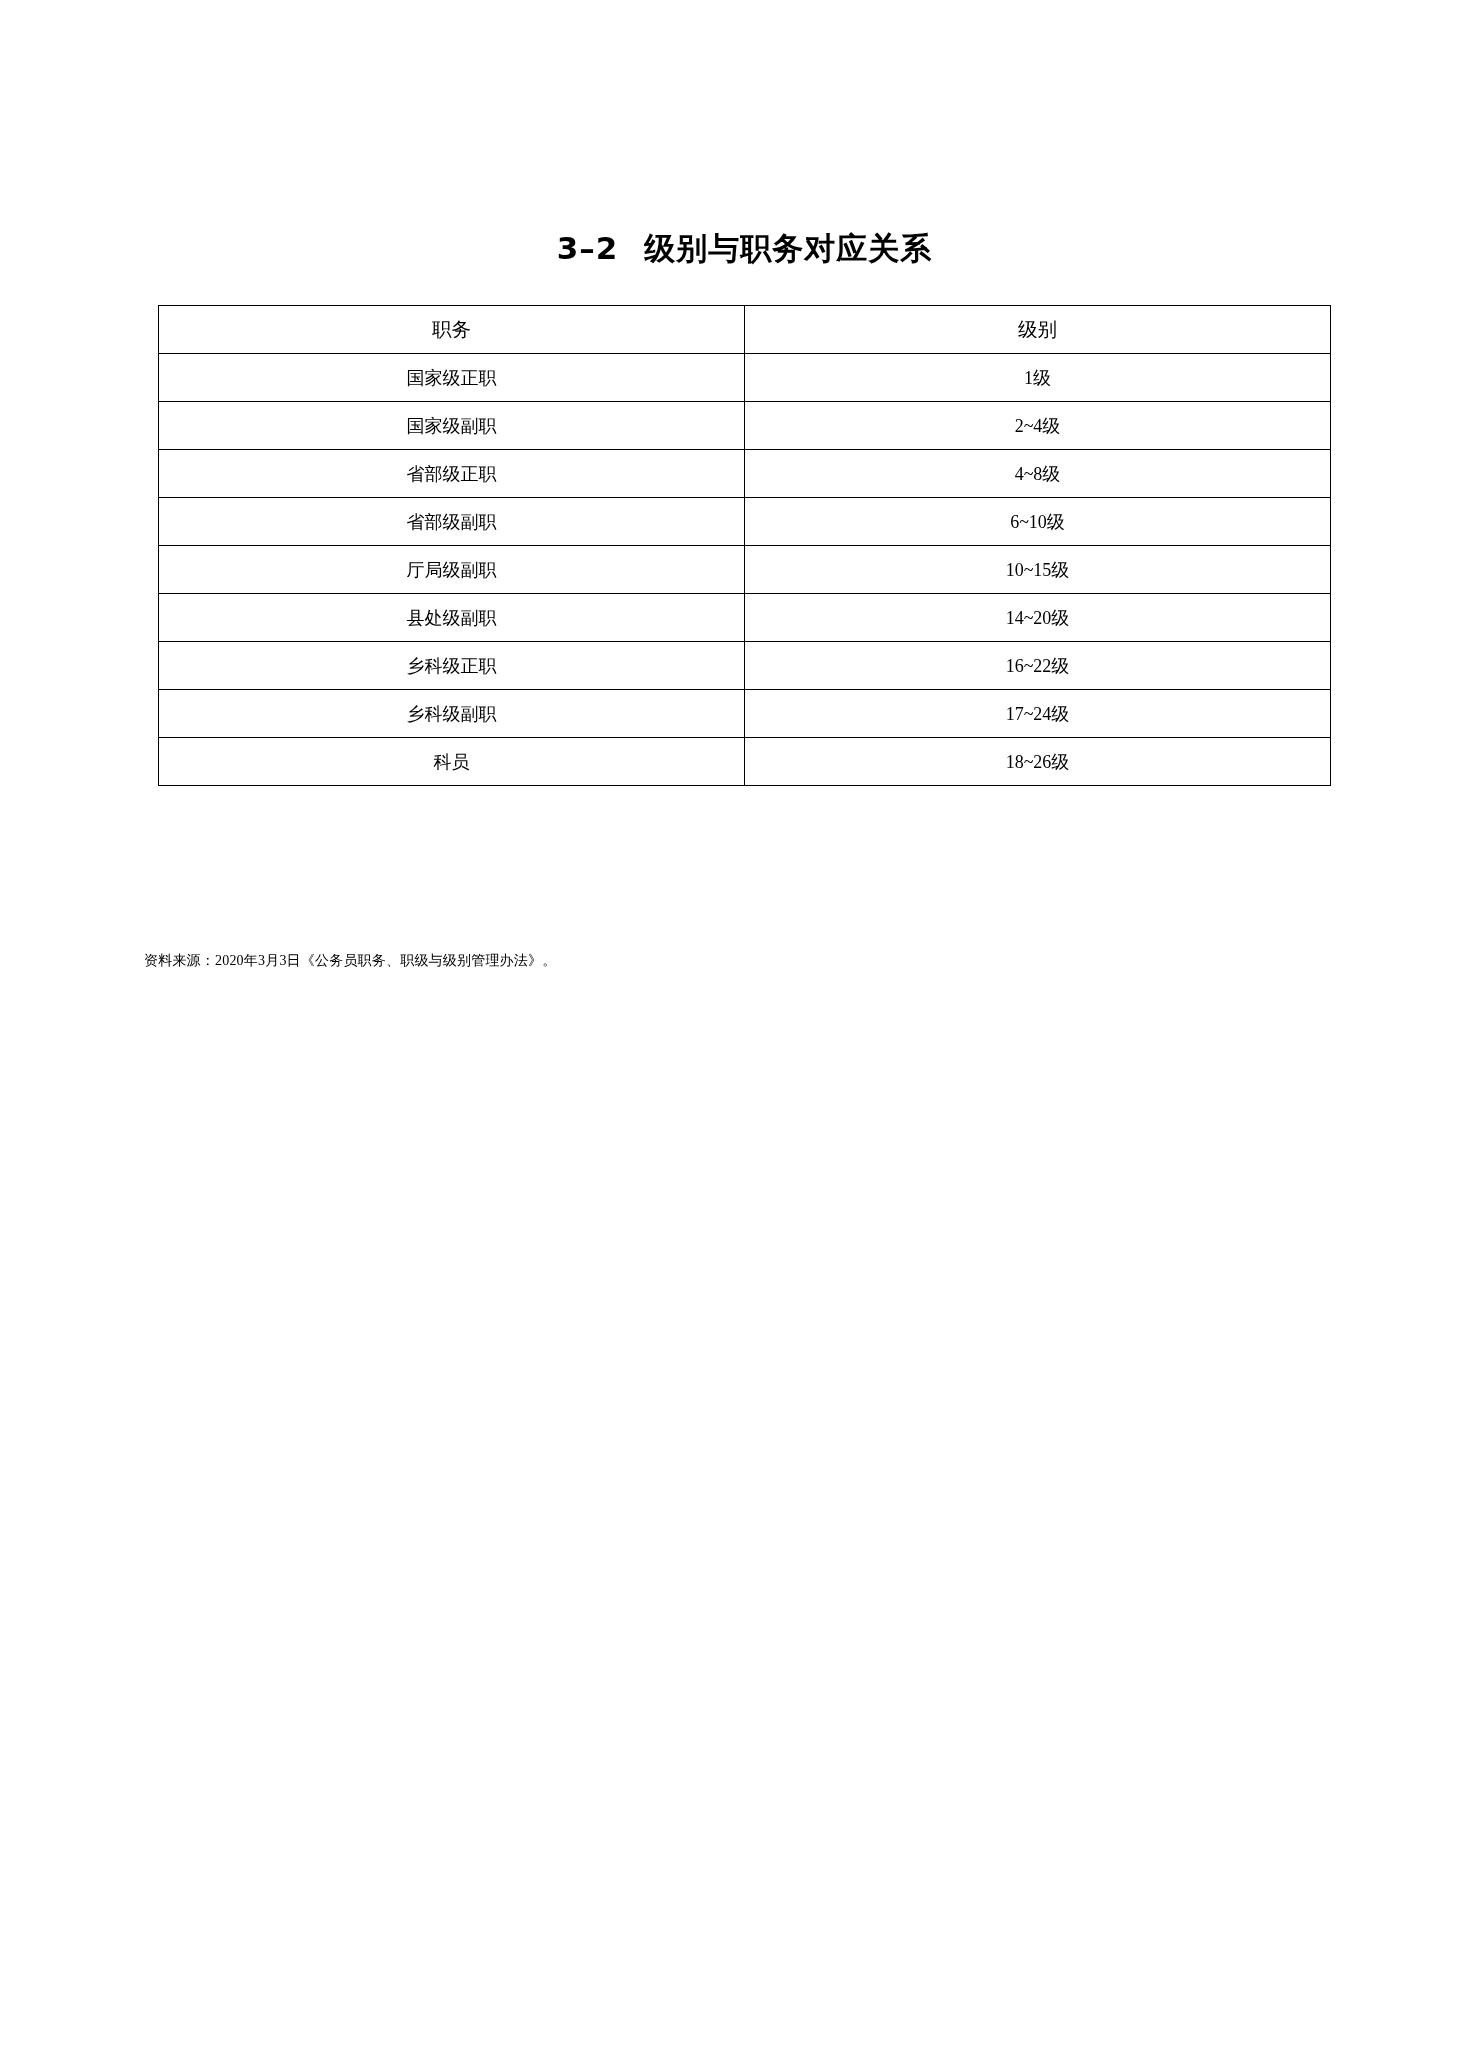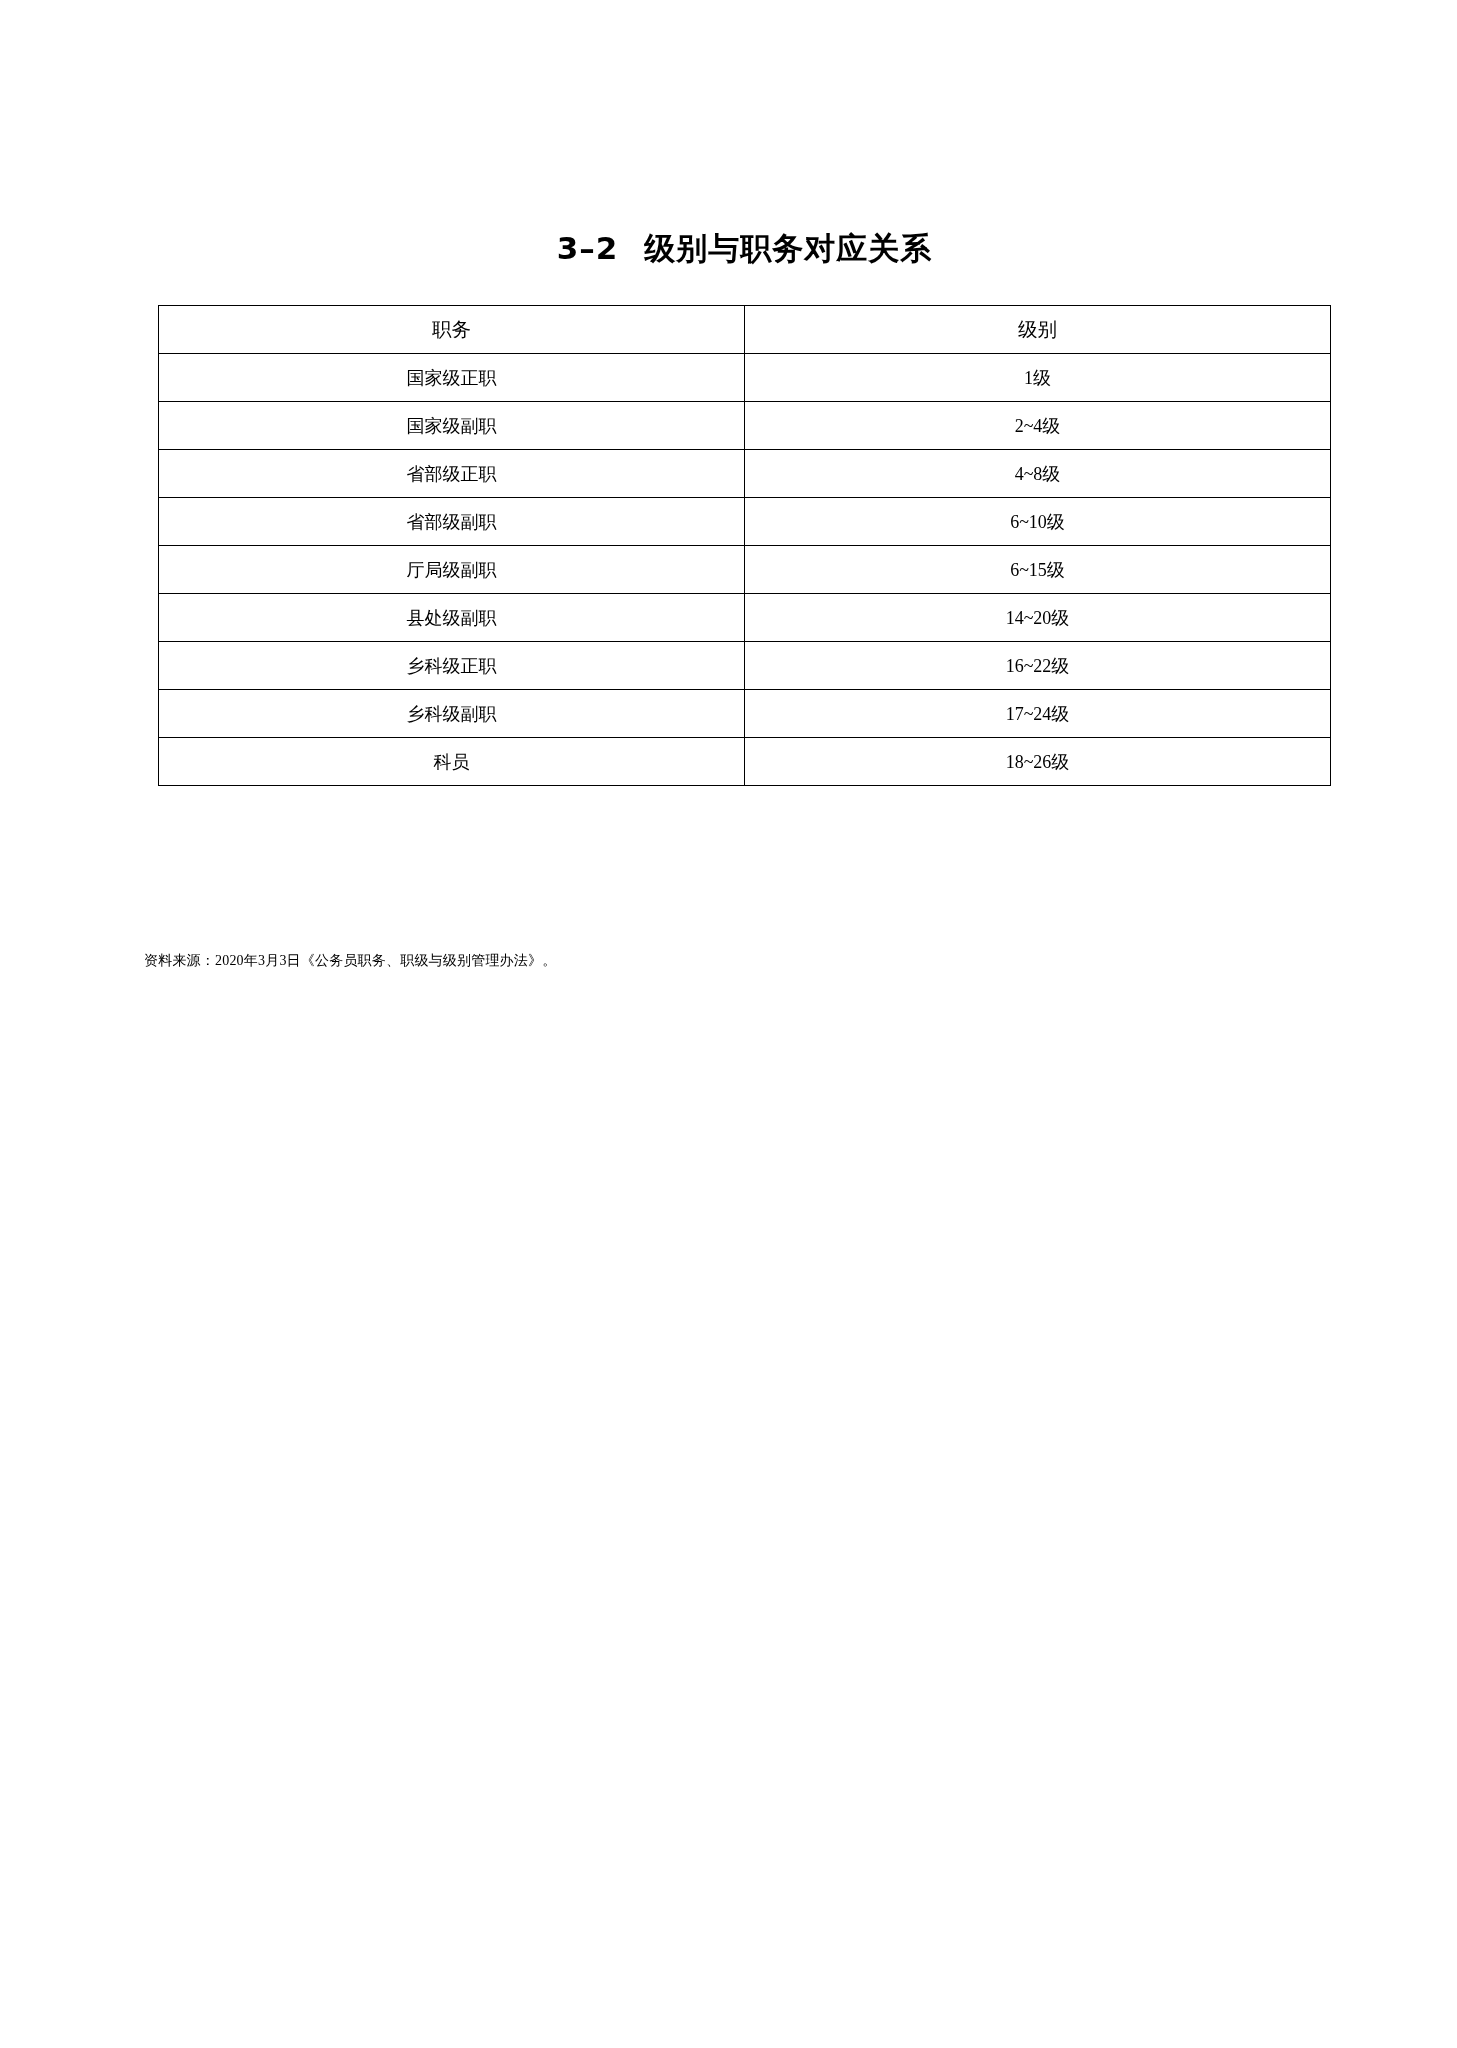--- a/index.html
+++ b/index.html
@@ -97,21 +97,21 @@
         <tr>
           <td class="col-a">省部级正职</td>
           <td class="col-b">4~8级</td>
         </tr>
         <tr>
           <td class="col-a">省部级副职</td>
           <td class="col-b">6~10级</td>
         </tr>
         <tr>
           <td class="col-a">厅局级副职</td>
-          <td class="col-b">6~15级</td>
+          <td class="col-b">10~15级</td>
         </tr>
         <tr>
           <td class="col-a">县处级副职</td>
           <td class="col-b">14~20级</td>
         </tr>
         <tr>
           <td class="col-a">乡科级正职</td>
           <td class="col-b">16~22级</td>
         </tr>
         <tr>

